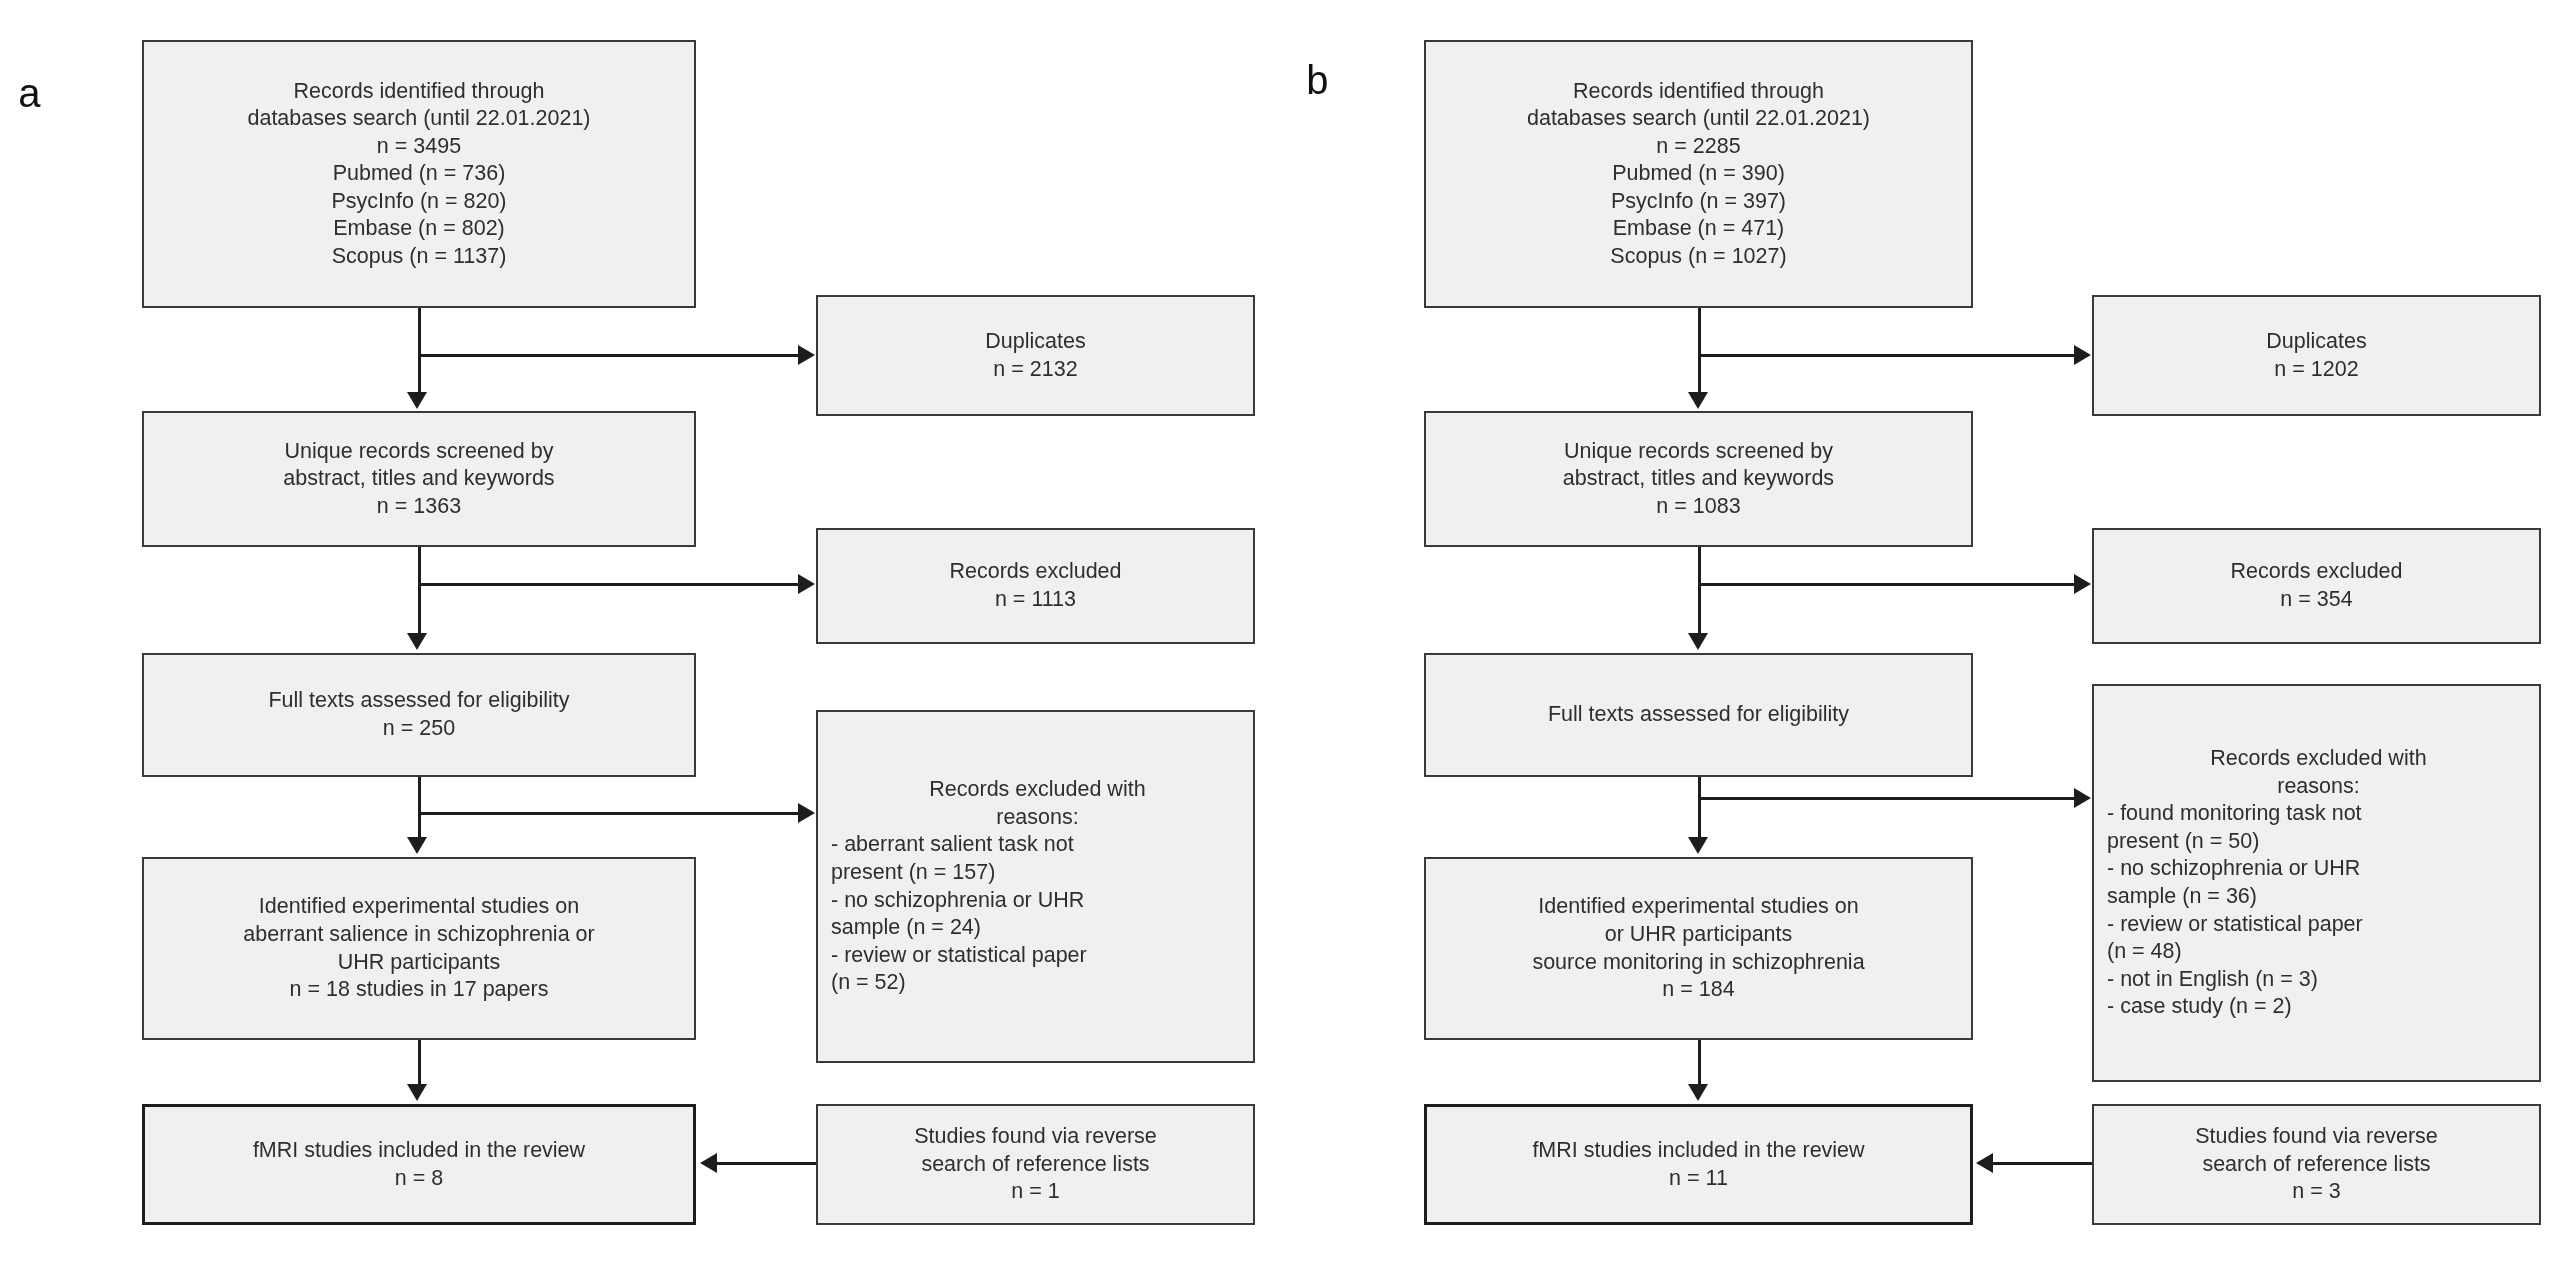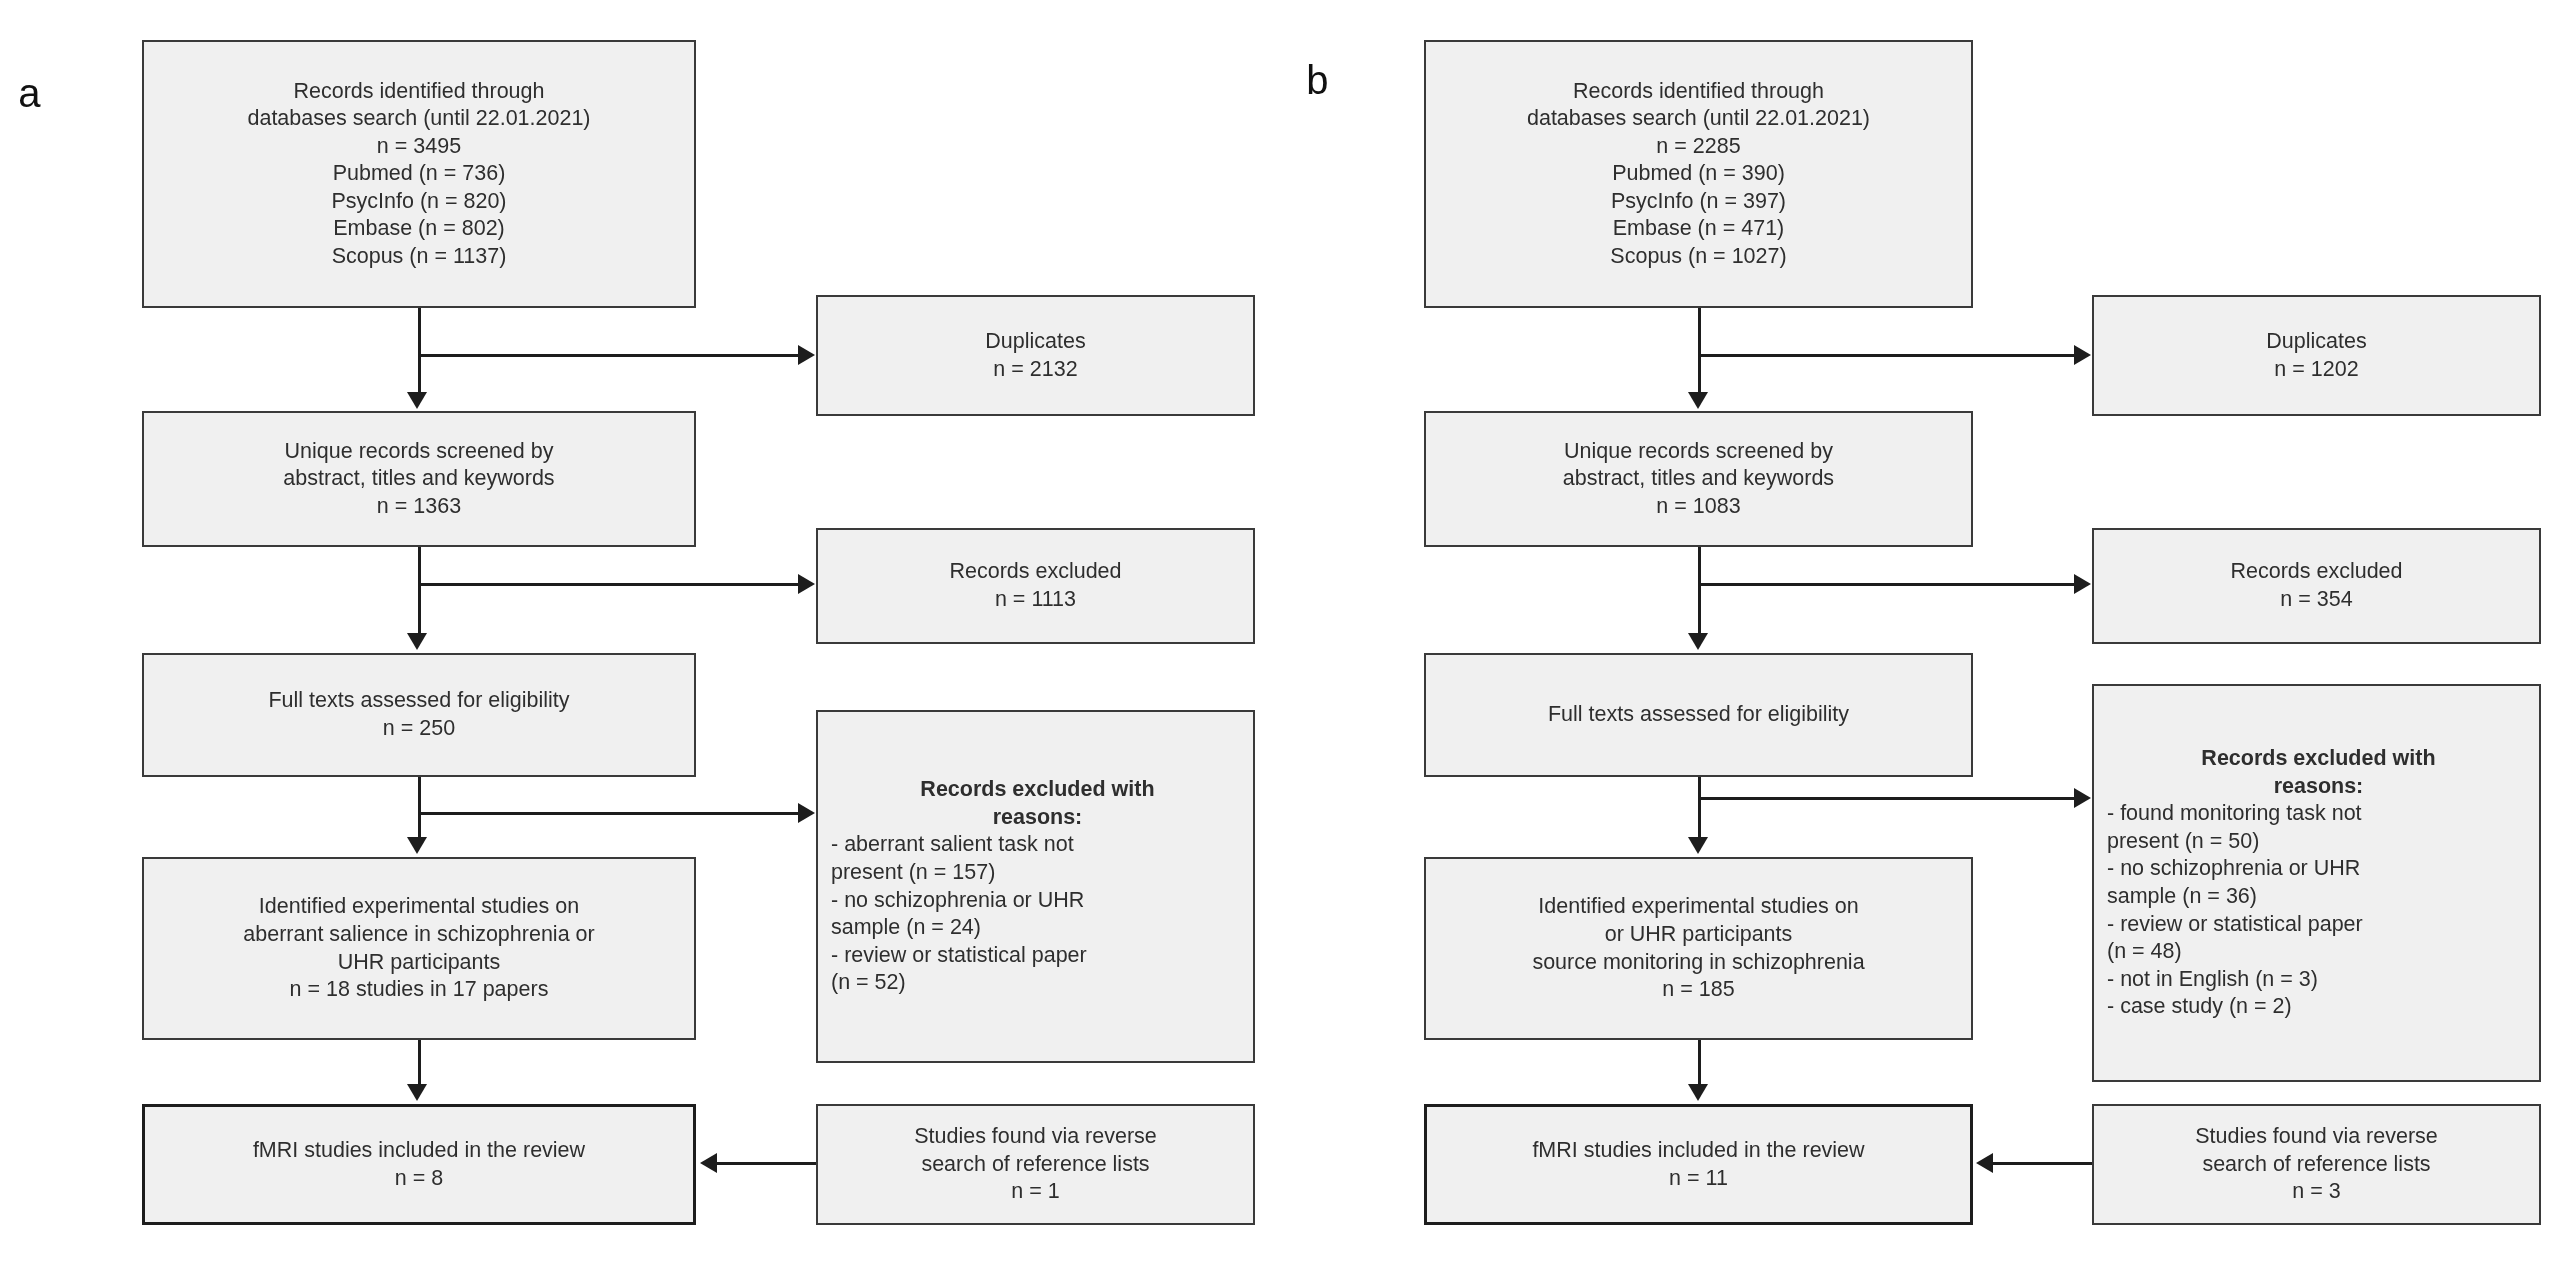--- a/index.html
+++ b/index.html
@@ -54,21 +54,21 @@
     padding: 3.9px 6.5px;
   }
   .node.thick { border-width: 3.9px; border-color: #1d1d1d; }
   .node.left-align {
     align-items: flex-start;
     text-align: left;
     padding-left: 13px;
     padding-right: 9.1px;
   }
   .node .line { display: block; width: 100%; }
-  .node.left-align .line.center { text-align: center; font-weight: bold; }
+  .node.left-align .line.center { text-align: center; }
   .node.left-align .line { text-align: left; }
 
   
   .vline {
     position: absolute;
     width: 3.3px;
     background: #1d1d1d;
   }
   .hline {
     position: absolute;
@@ -235,21 +235,21 @@
       <span class="line">- review or statistical paper</span>
       <span class="line">(n = 48)</span>
       <span class="line">- not in English (n = 3)</span>
       <span class="line">- case study (n = 2)</span>
     </div>
 
     <div class="node" style="left:136px; top:857px; width:549px; height:183px;">
       <span class="line">Identified experimental studies on</span>
       <span class="line">or UHR participants</span>
       <span class="line">source monitoring in schizophrenia</span>
-      <span class="line">n = 185</span>
+      <span class="line">n = 184</span>
     </div>
 
     <div class="node thick" style="left:136px; top:1104px; width:549px; height:121px;">
       <span class="line">fMRI studies included in the review</span>
       <span class="line">n = 11</span>
     </div>
 
     <div class="node" style="left:804px; top:1104px; width:449px; height:121px;">
       <span class="line">Studies found via reverse</span>
       <span class="line">search of reference lists</span>

